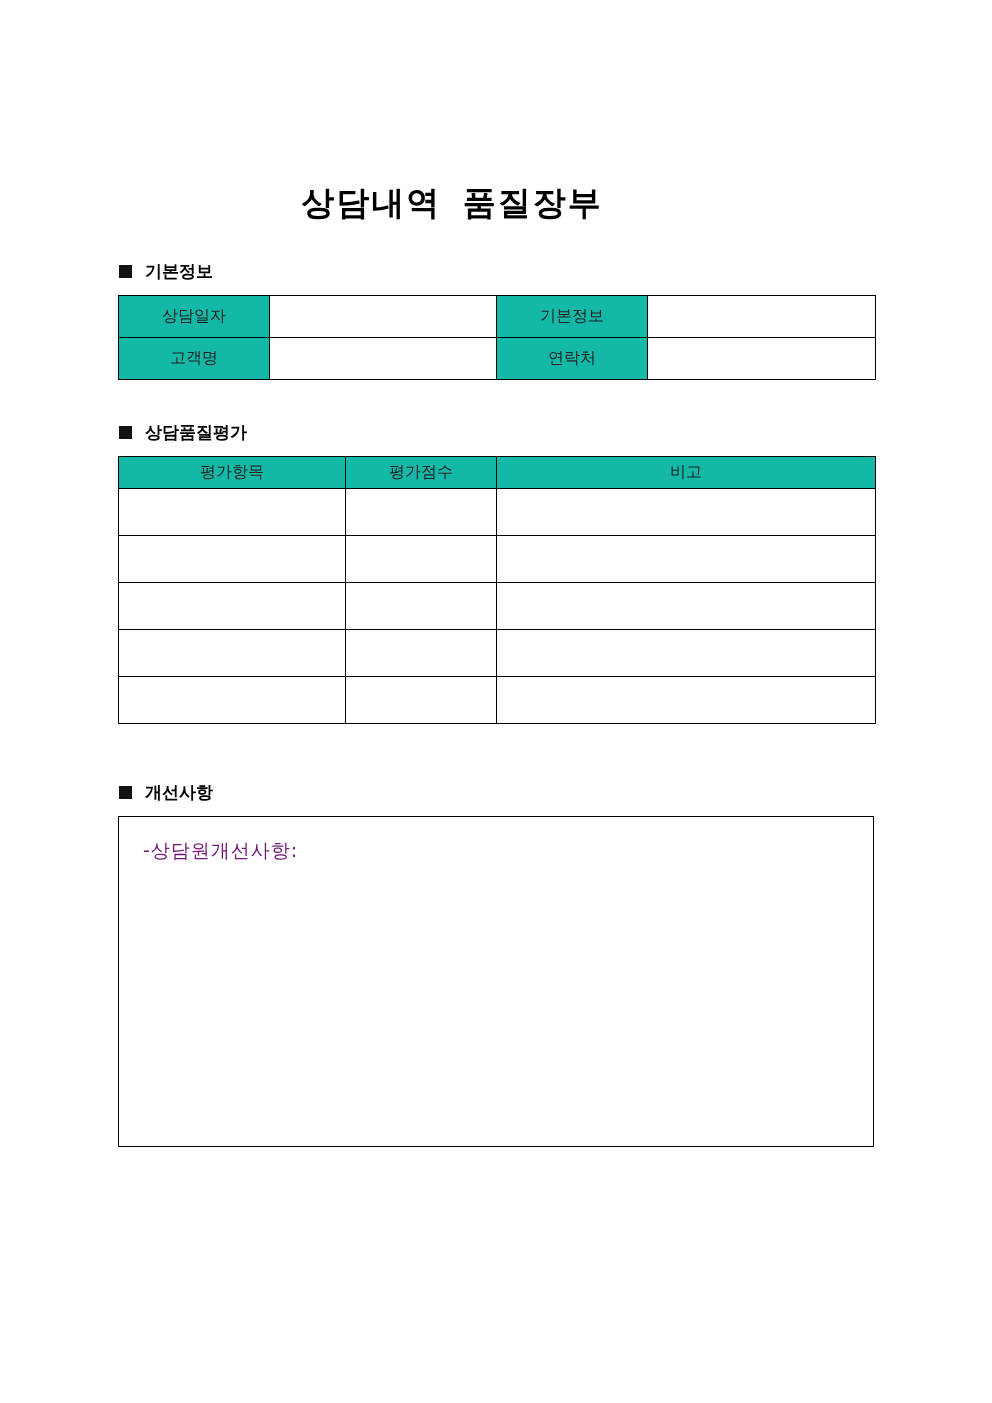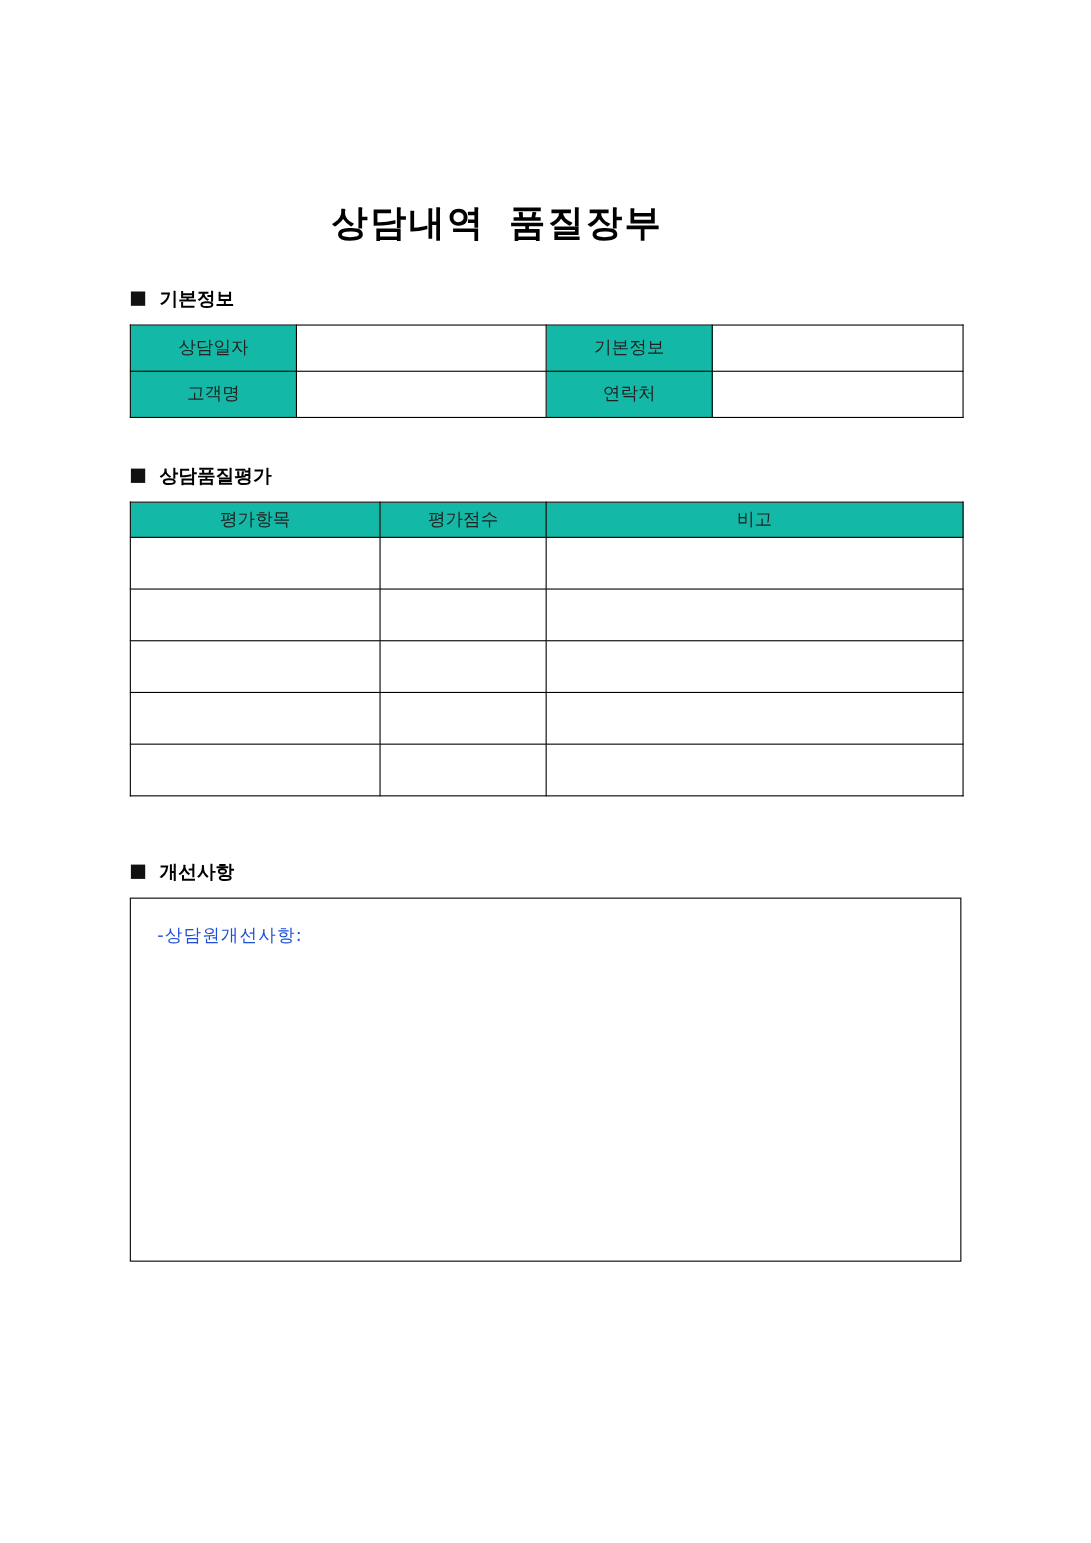--- a/index.html
+++ b/index.html
@@ -10,21 +10,21 @@
   table { position: absolute; border-collapse: collapse; table-layout: fixed; }
   td, th { border: 1.5px solid #000; padding: 0; text-align: center; vertical-align: middle; font-size: 16px; font-weight: normal; color: #222; }
   .lbl { background: #14b8a6; }
   #basic { left: 118px; top: 295px; width: 757px; }
   #basic tr { height: 42px; }
   #eval { left: 118px; top: 456px; width: 757px; }
   #eval tr.hdr { height: 32px; }
   #eval tr.row { height: 47px; }
   .notes { position: absolute; left: 118px; top: 816px; width: 754px; height: 329px; border: 1.5px solid #000; }
   .notes ul { list-style: none; margin: 0; padding: 18px 0 0 24px; }
-  .notes li { font-size: 16px; line-height: 30px; color: #1d4ed8; letter-spacing: 1px; }
+  .notes li { font-size: 19px; line-height: 30px; color: #701a75; letter-spacing: 1px; }
 </style>
 </head>
 <body>
 
 <div class="title">상담내역 품질장부</div>
 
 <div class="section-head" style="top:260px;">
   <span class="sq"></span>
   <span>기본정보</span>
 </div>

